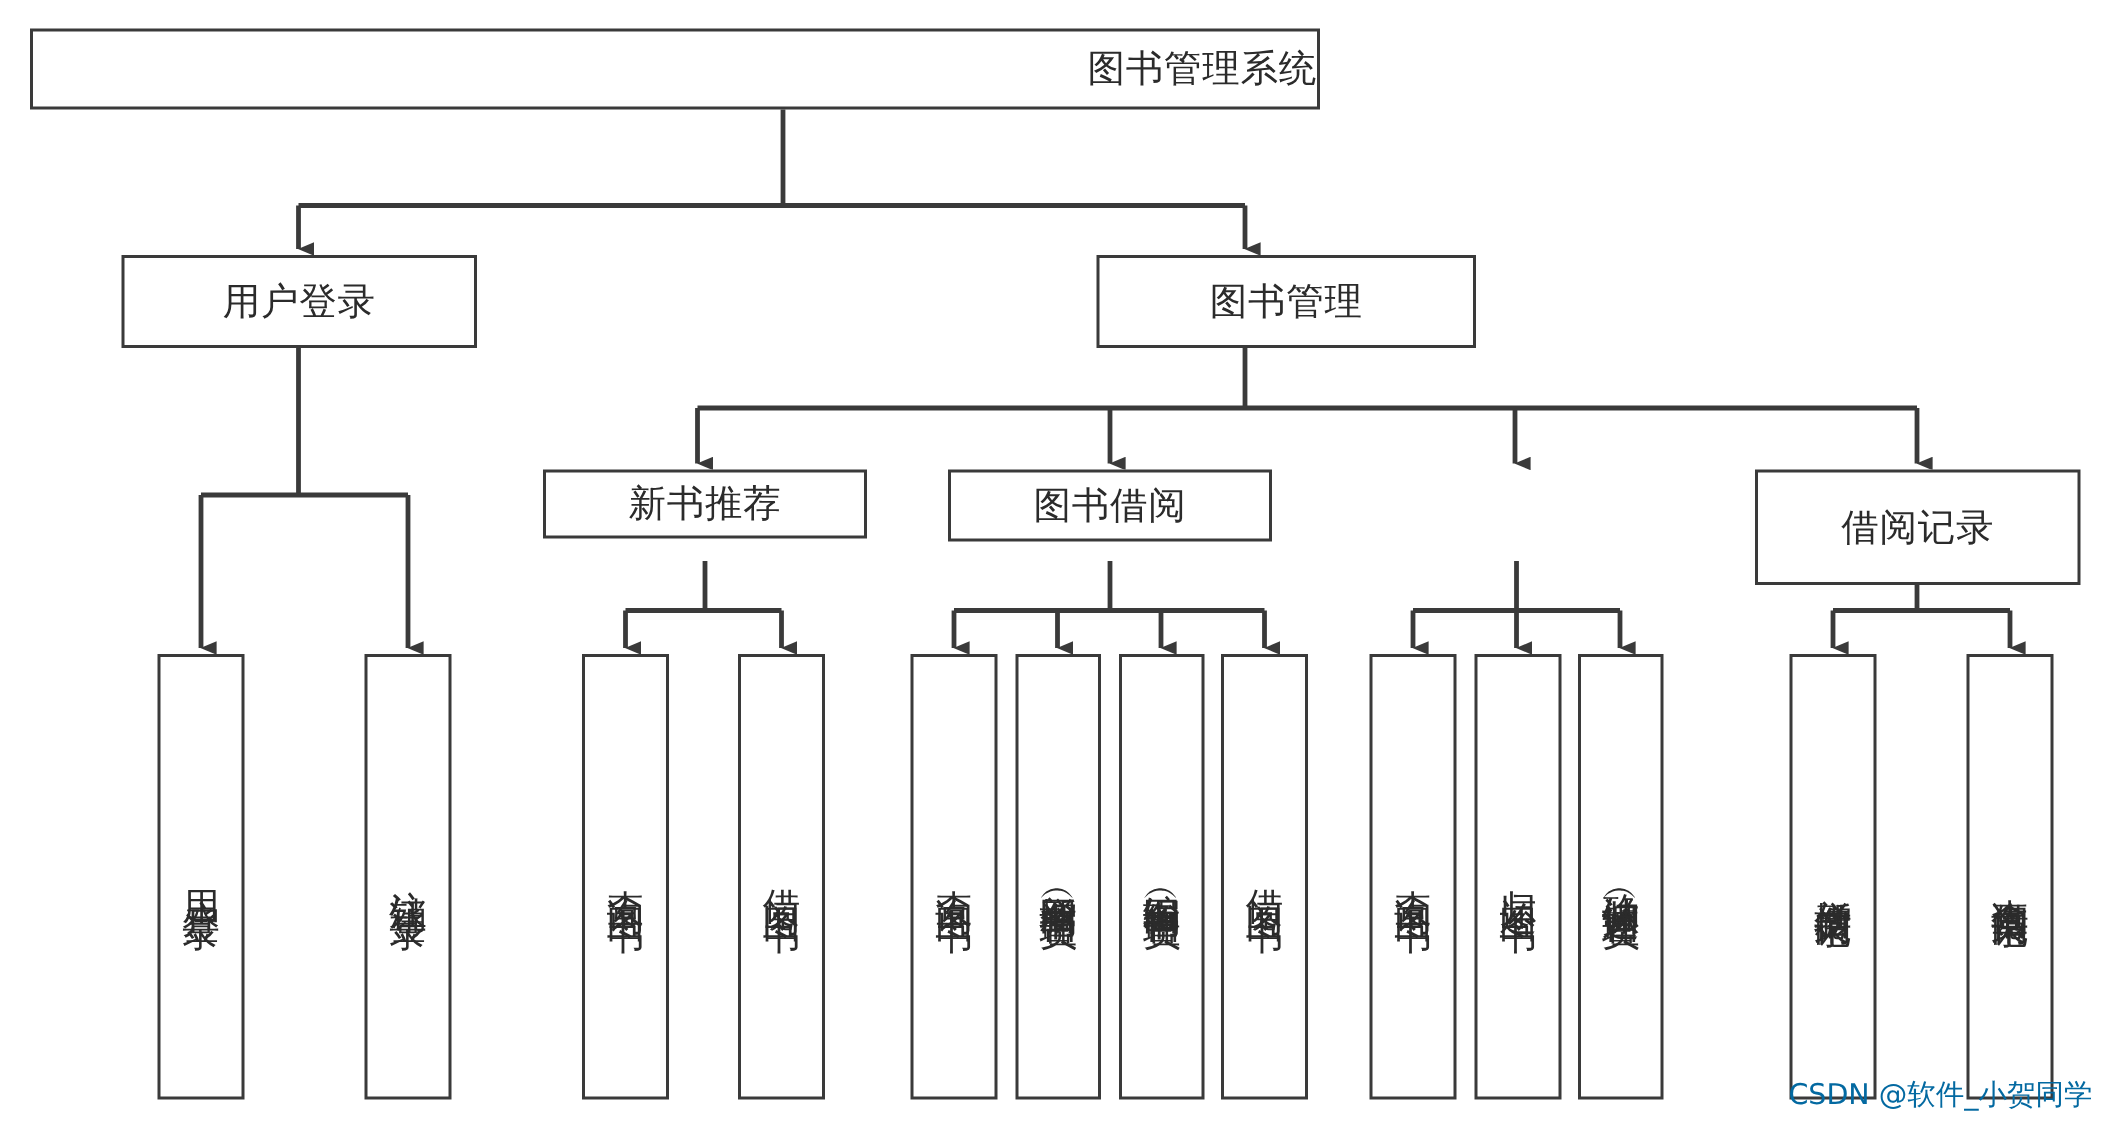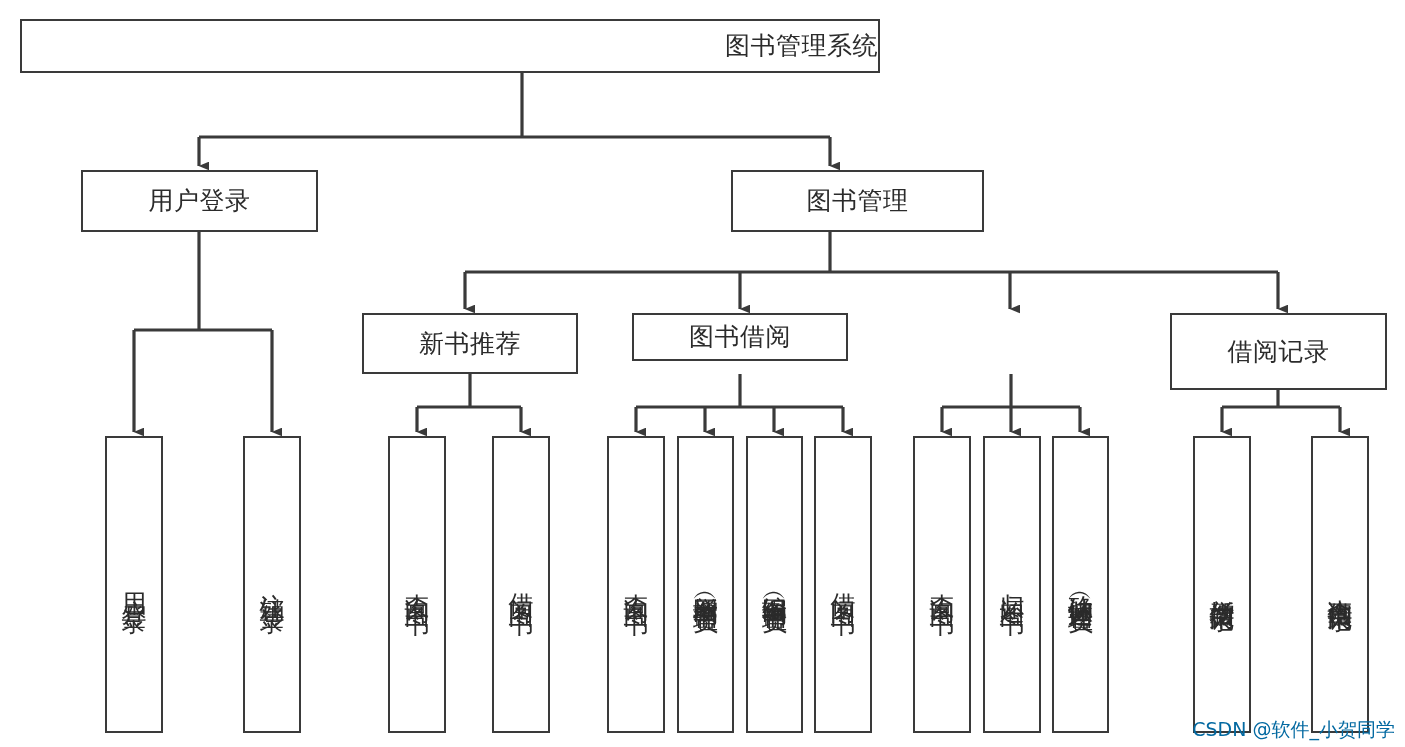--- a/index.html
+++ b/index.html
@@ -139,21 +139,21 @@
   </div>
 
   <div class="node-box node-h" style="left:81px; top:170px; width:237px; height:62px;">
     <span class="node-label">用户登录</span>
   </div>
 
   <div class="node-box node-h" style="left:711px; top:170px; width:253px; height:62px;margin-left:20px;">
     <span class="node-label">图书管理</span>
   </div>
 
-  <div class="node-box node-h" style="left:362px; top:313px; width:216px; height:61px;">
+  <div class="node-box node-h" style="left:362px; top:313px; width:216px; height:46px;">
     <span class="node-label">新书推荐</span>
   </div>
 
   <div class="node-box node-h" style="left:632px; top:313px; width:216px; height:48px;">
     <span class="node-label">图书借阅</span>
   </div>
 
 
   <div class="node-box node-h" style="left:1170px; top:313px; width:217px; height:77px;">
     <span class="node-label">借阅记录</span>

